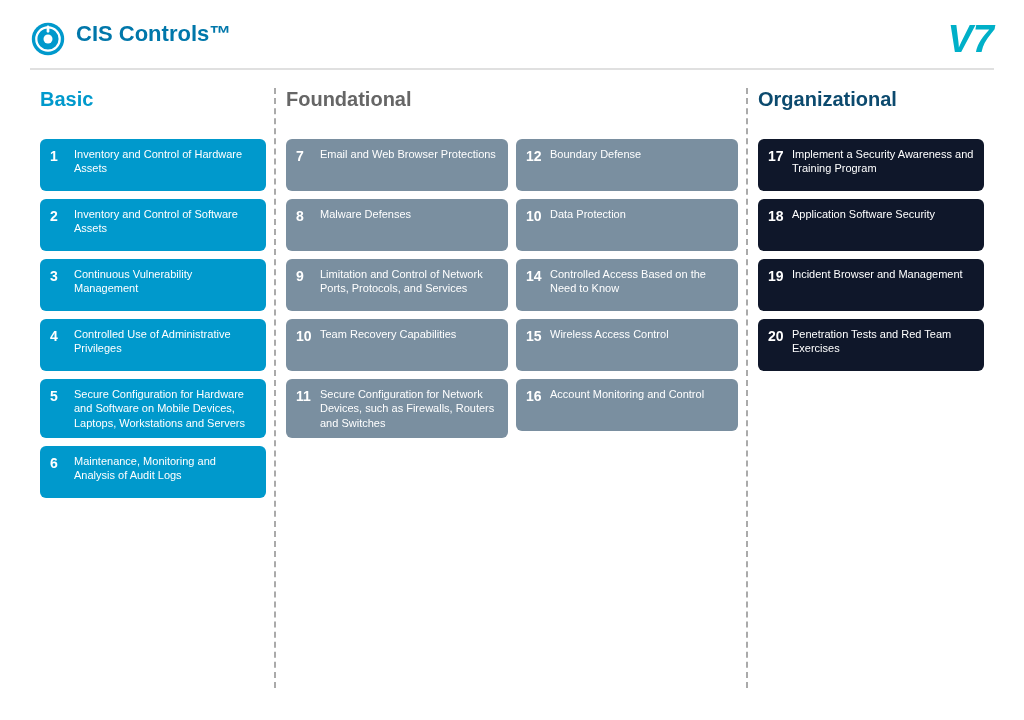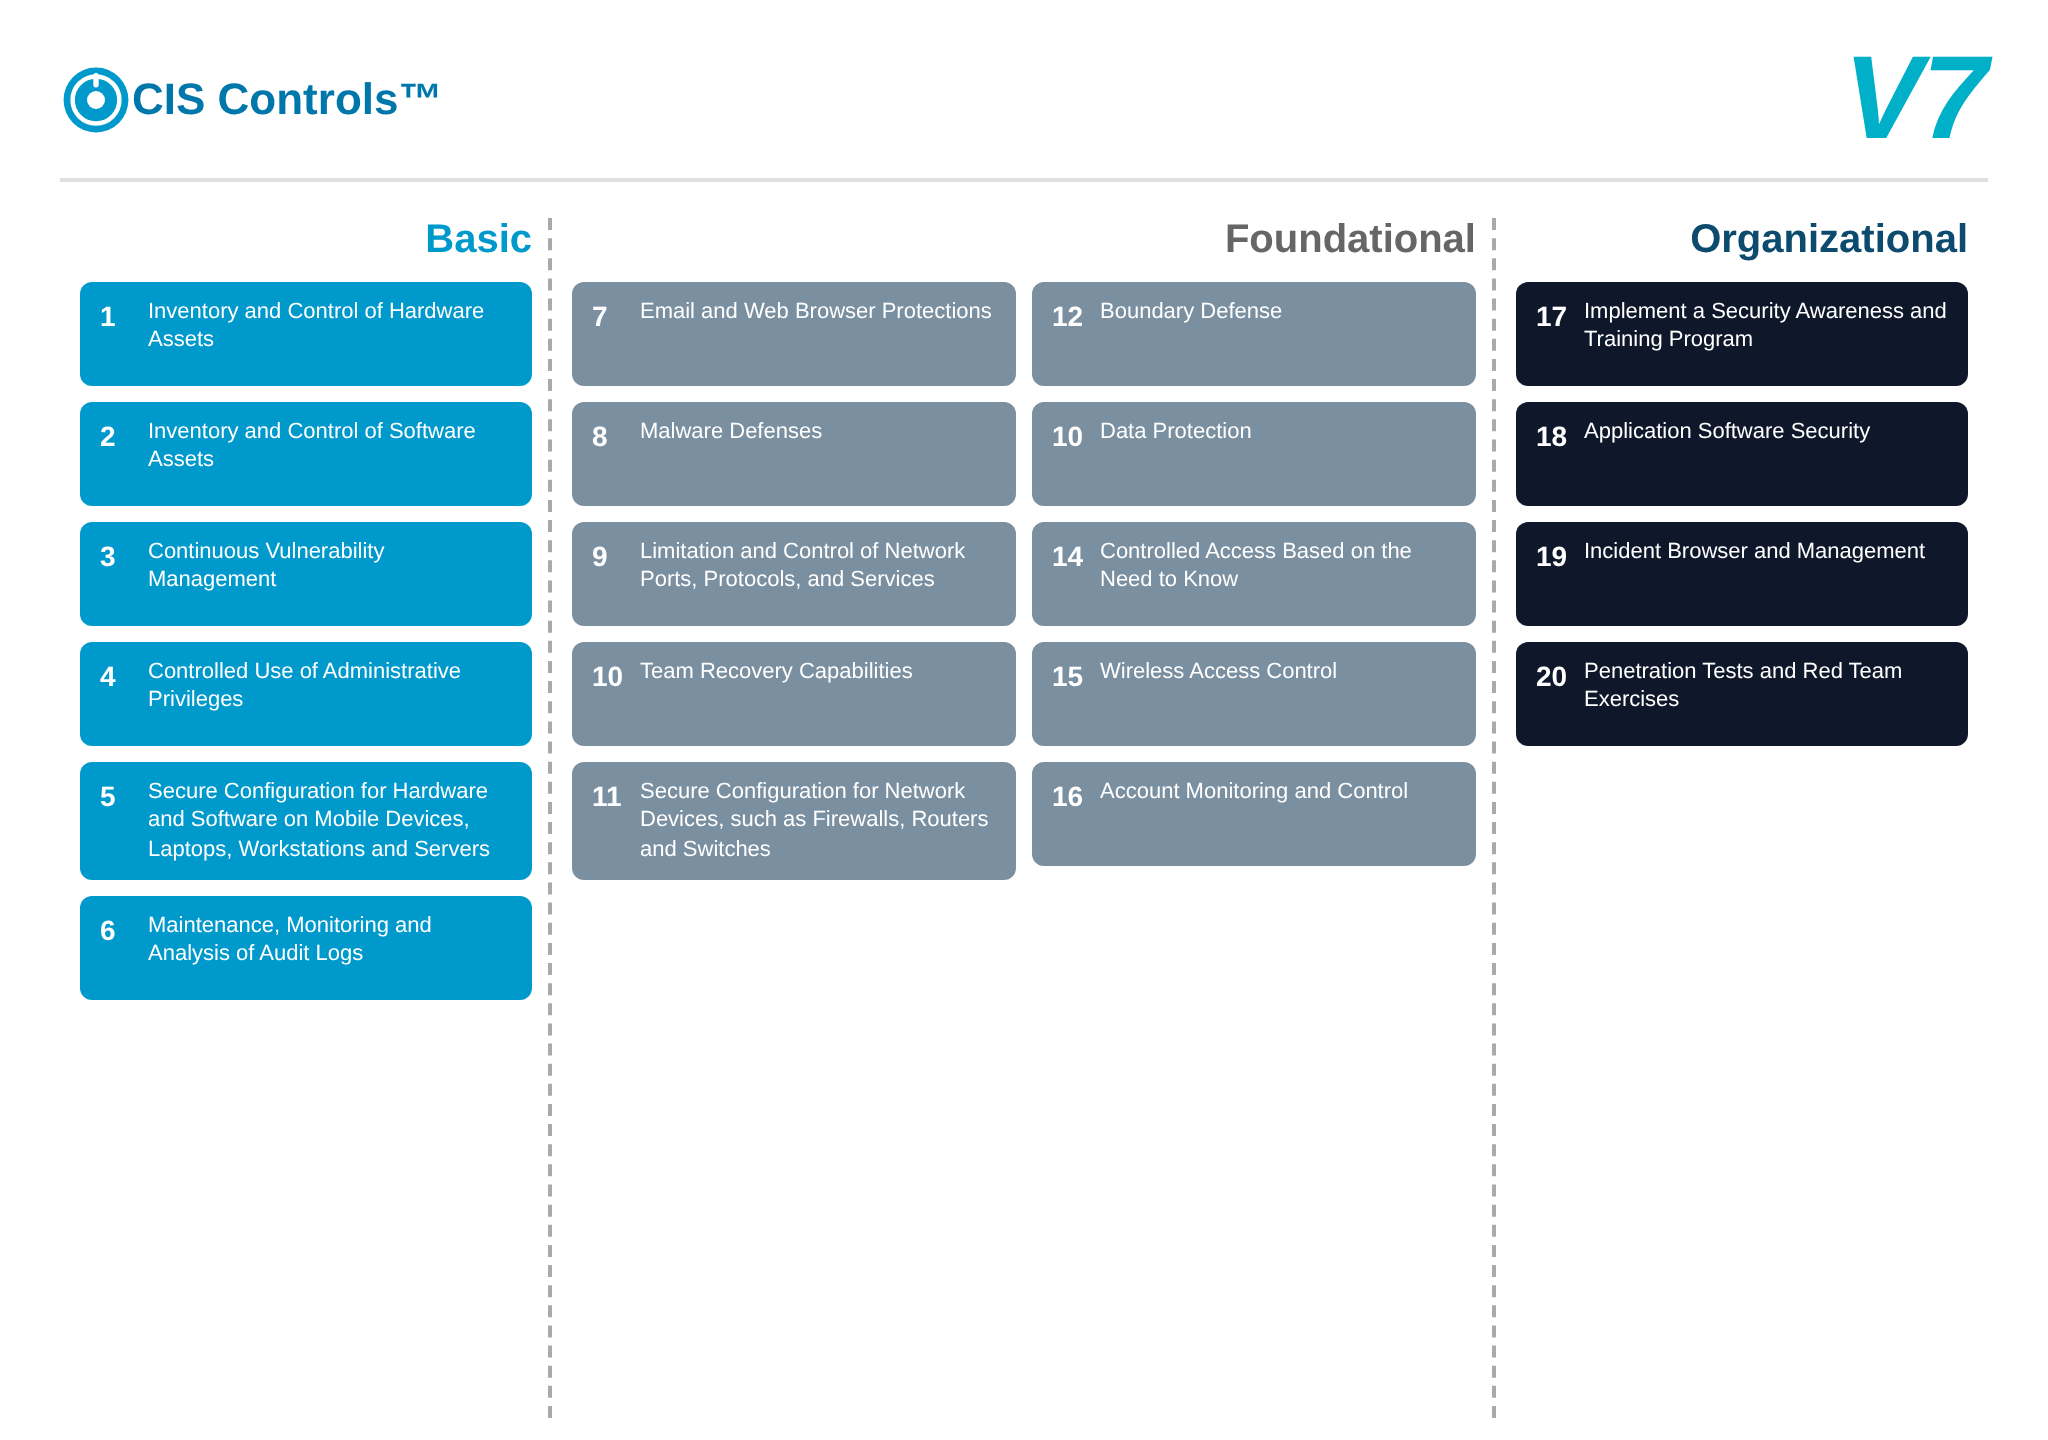--- a/index.html
+++ b/index.html
@@ -23,33 +23,33 @@
     .header {
       display: flex;
       align-items: center;
       justify-content: space-between;
       margin-bottom: 18px;
       padding-bottom: 10px;
       border-bottom: 2px solid #e0e0e0;
     }
     .logo-area {
       display: flex;
-      align-items: center;
+      gap: 10px;
     }
     .logo-icon {
       width: 36px;
       height: 36px;
     }
     .logo-text {
       font-size: 22px;
       font-weight: bold;
       color: #0077aa;
     }
     .v7-badge {
-      font-size: 59px;
+      font-size: 38px;
       font-weight: bold;
       color: #00b0c8;
       line-height: 1;
       font-style: italic;
     }
 
     
     .content {
       display: flex;
       gap: 0;
@@ -66,23 +66,22 @@
       position: absolute;
       right: 0;
       top: 0;
       bottom: 0;
       border-right: 2px dashed #aaa;
     }
 
     .col-title {
       font-size: 20px;
       font-weight: bold;
-      margin-bottom: 5px;
+      margin-bottom: 24px;
       padding-bottom: 4px;
-      text-align: right;
     }
     .col-title.basic { color: #0099cc; }
     .col-title.foundational { color: #666; }
     .col-title.organizational { color: #0c4a6e; }
 
     
     .cards-grid {
       display: flex;
       flex-direction: column;
       gap: 8px;

